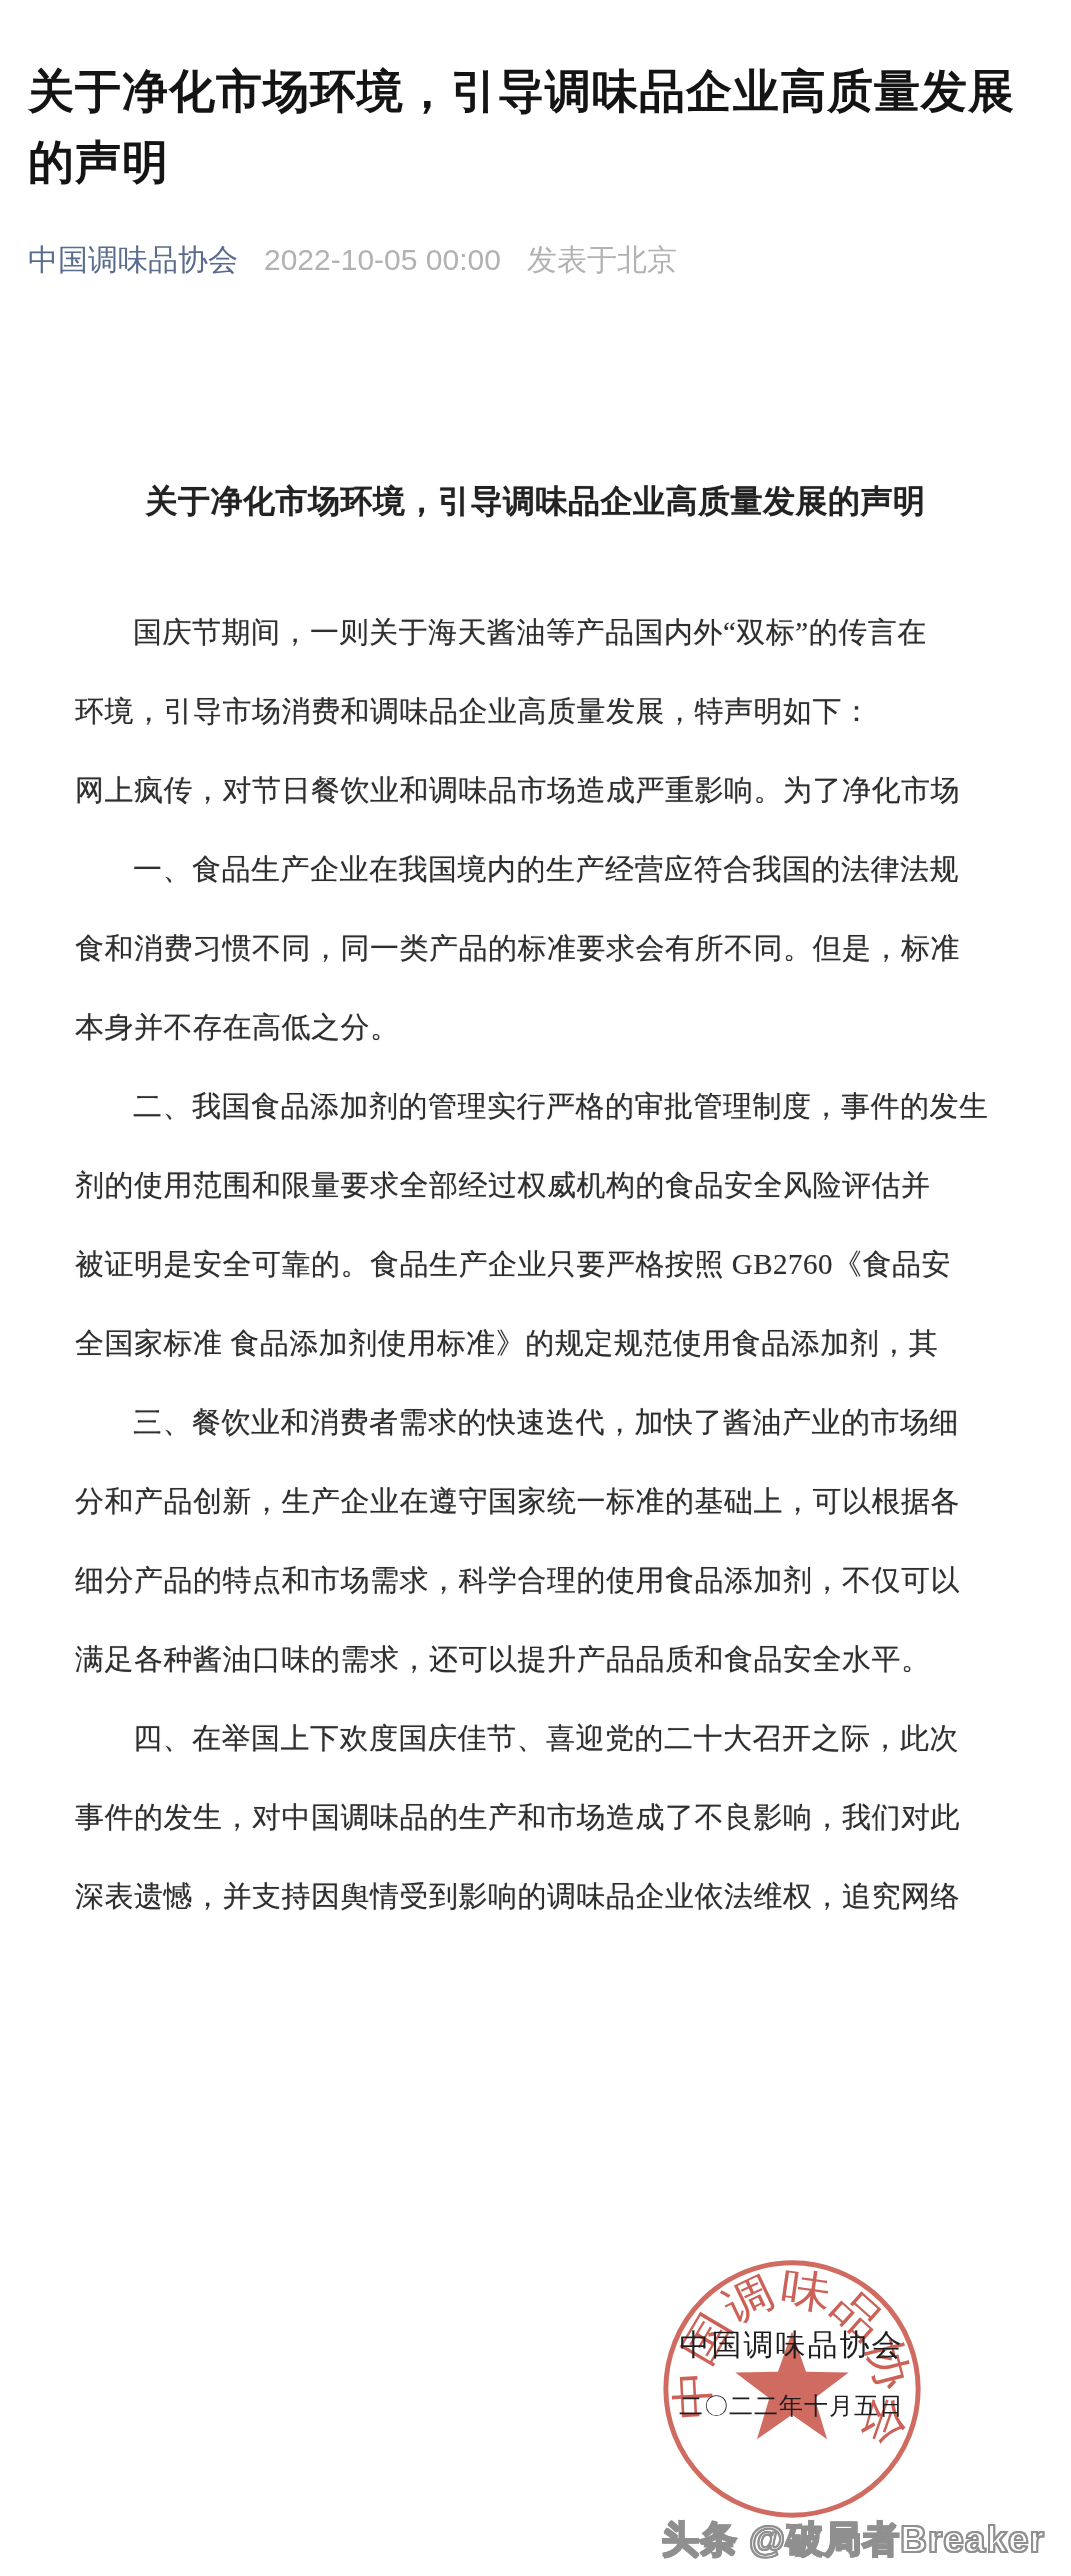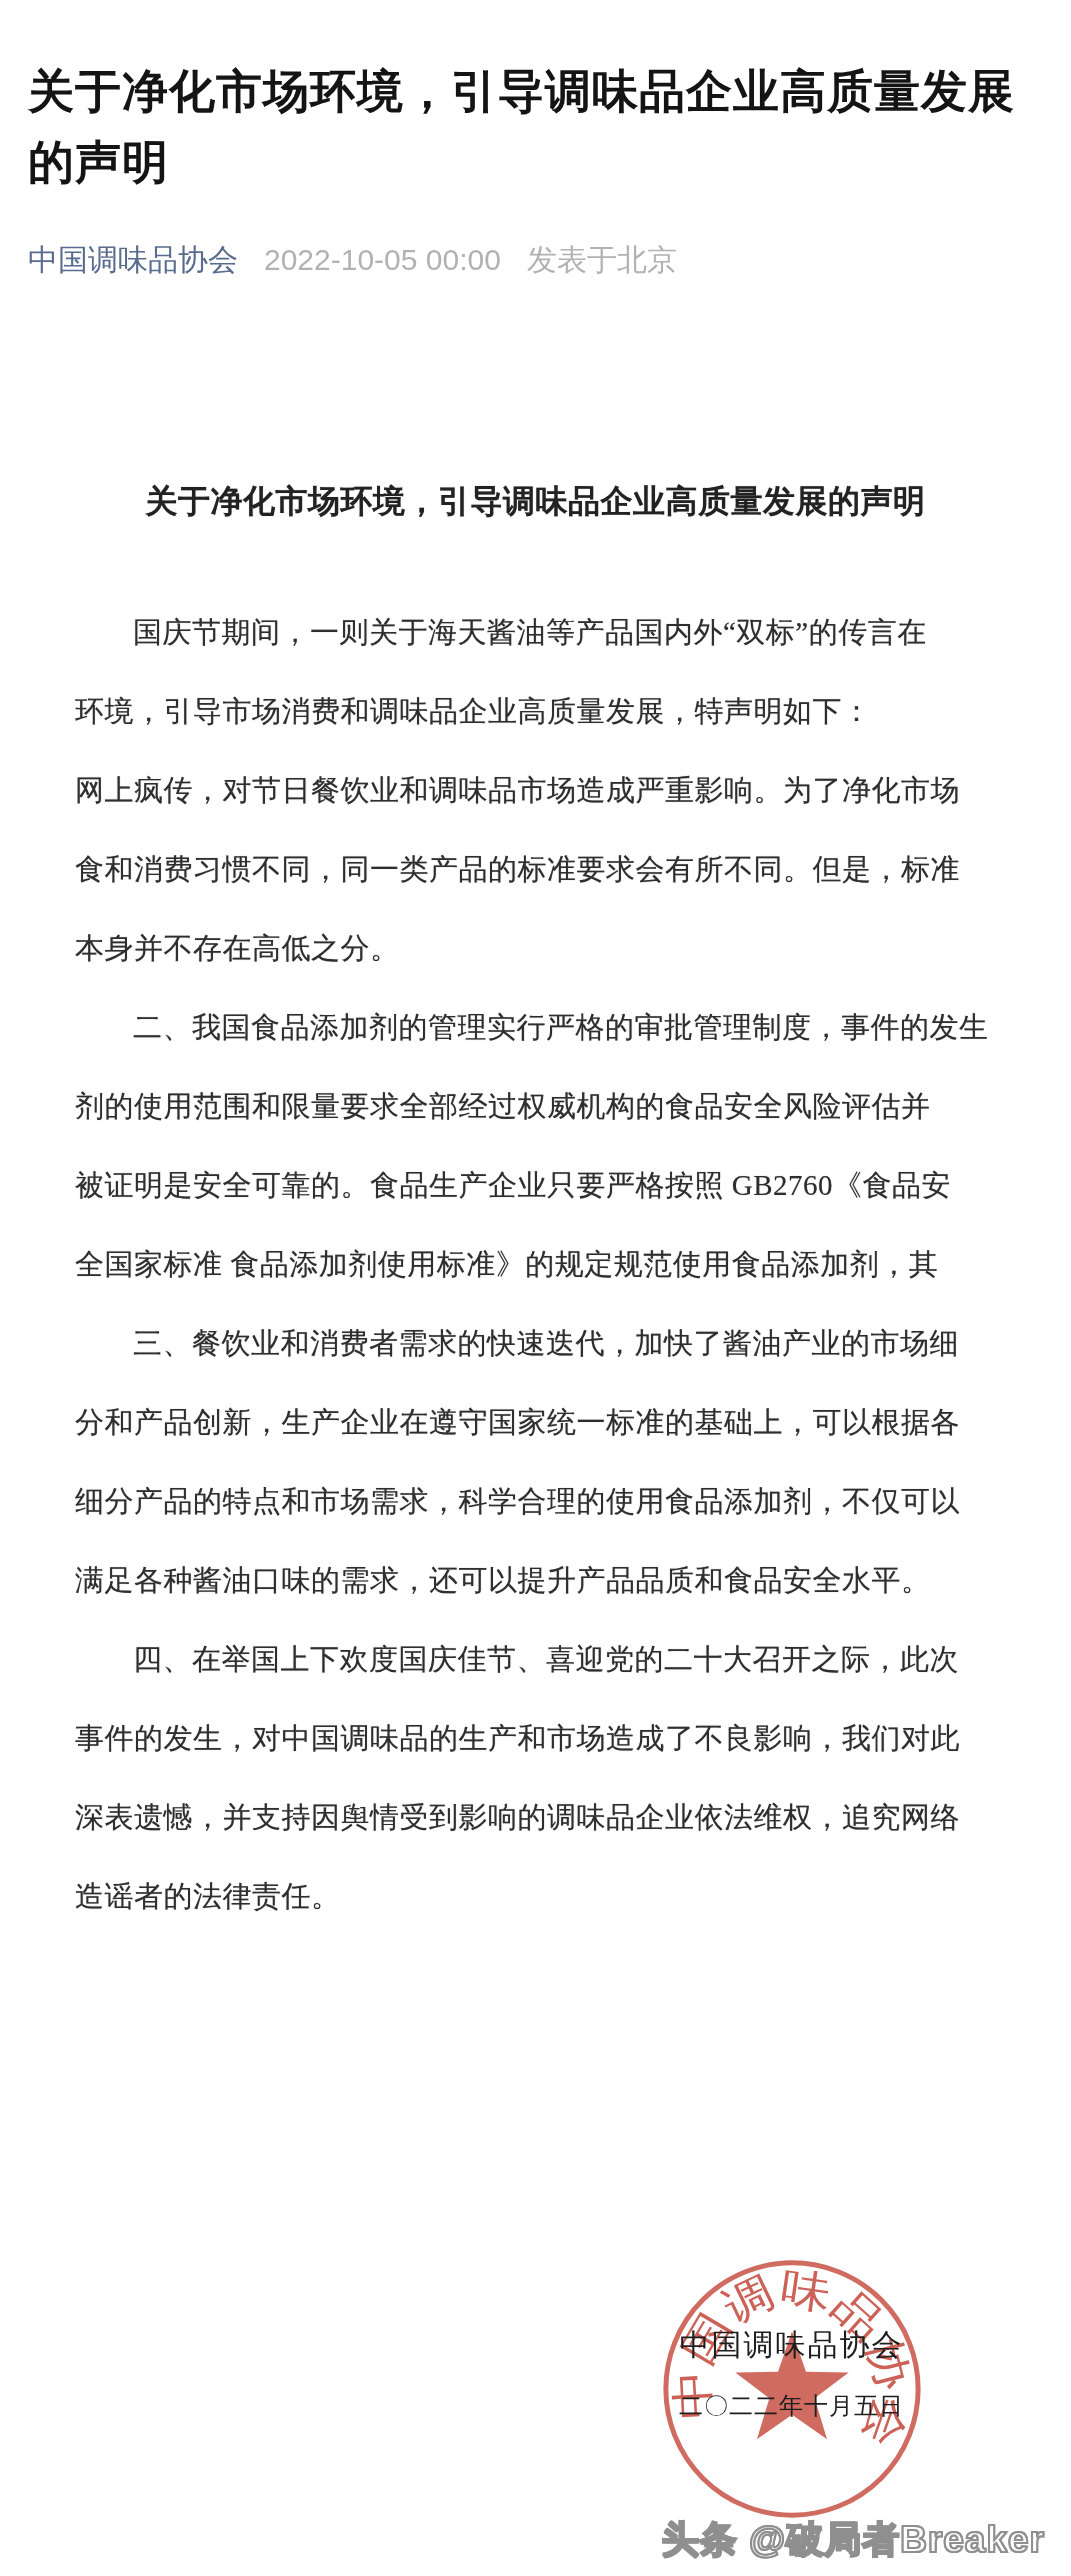--- a/index.html
+++ b/index.html
@@ -124,34 +124,34 @@
       <span class="meta">发表于北京</span>
     </div>
   </header>
 
   <section class="doc">
     <div class="doc-title">关于净化市场环境，引导调味品企业高质量发展的声明</div>
     <div class="doc-body" id="doc-body">
         <div class="doc-line first">国庆节期间，一则关于海天酱油等产品国内外“双标”的传言在</div>
         <div class="doc-line">环境，引导市场消费和调味品企业高质量发展，特声明如下：</div>
         <div class="doc-line">网上疯传，对节日餐饮业和调味品市场造成严重影响。为了净化市场</div>
+        <div class="doc-line first">一、食品生产企业在我国境内的生产经营应符合我国的法律法规</div>
         <div class="doc-line">食和消费习惯不同，同一类产品的标准要求会有所不同。但是，标准</div>
         <div class="doc-line">本身并不存在高低之分。</div>
         <div class="doc-line first">二、我国食品添加剂的管理实行严格的审批管理制度，事件的发生</div>
         <div class="doc-line">剂的使用范围和限量要求全部经过权威机构的食品安全风险评估并</div>
         <div class="doc-line">被证明是安全可靠的。食品生产企业只要严格按照 GB2760《食品安</div>
         <div class="doc-line">全国家标准 食品添加剂使用标准》的规定规范使用食品添加剂，其</div>
         <div class="doc-line first">三、餐饮业和消费者需求的快速迭代，加快了酱油产业的市场细</div>
         <div class="doc-line">分和产品创新，生产企业在遵守国家统一标准的基础上，可以根据各</div>
         <div class="doc-line">细分产品的特点和市场需求，科学合理的使用食品添加剂，不仅可以</div>
         <div class="doc-line">满足各种酱油口味的需求，还可以提升产品品质和食品安全水平。</div>
         <div class="doc-line first">四、在举国上下欢度国庆佳节、喜迎党的二十大召开之际，此次</div>
         <div class="doc-line">事件的发生，对中国调味品的生产和市场造成了不良影响，我们对此</div>
         <div class="doc-line">深表遗憾，并支持因舆情受到影响的调味品企业依法维权，追究网络</div>
-        <div class="doc-line">造谣者的法律责任。</div>
       </div>
   </section>
 
   <svg class="seal" width="298" height="298" viewBox="0 0 300 300" aria-hidden="true">
     <circle cx="150" cy="150" r="127" fill="none" stroke="#c4463a" stroke-width="5" opacity="0.8"></circle>
     <defs>
       <path id="sealArc" d="M 70.1 179.1 A 85 85 0 1 1 229.9 179.1" fill="none"></path>
     </defs>
     <text font-size="44" font-family="'Liberation Serif','DejaVu Serif',serif" fill="#c4463a" opacity="0.85">
       <textPath href="#sealArc" startOffset="0" textLength="350" lengthAdjust="spacingAndGlyphs">中国调味品协会</textPath>

